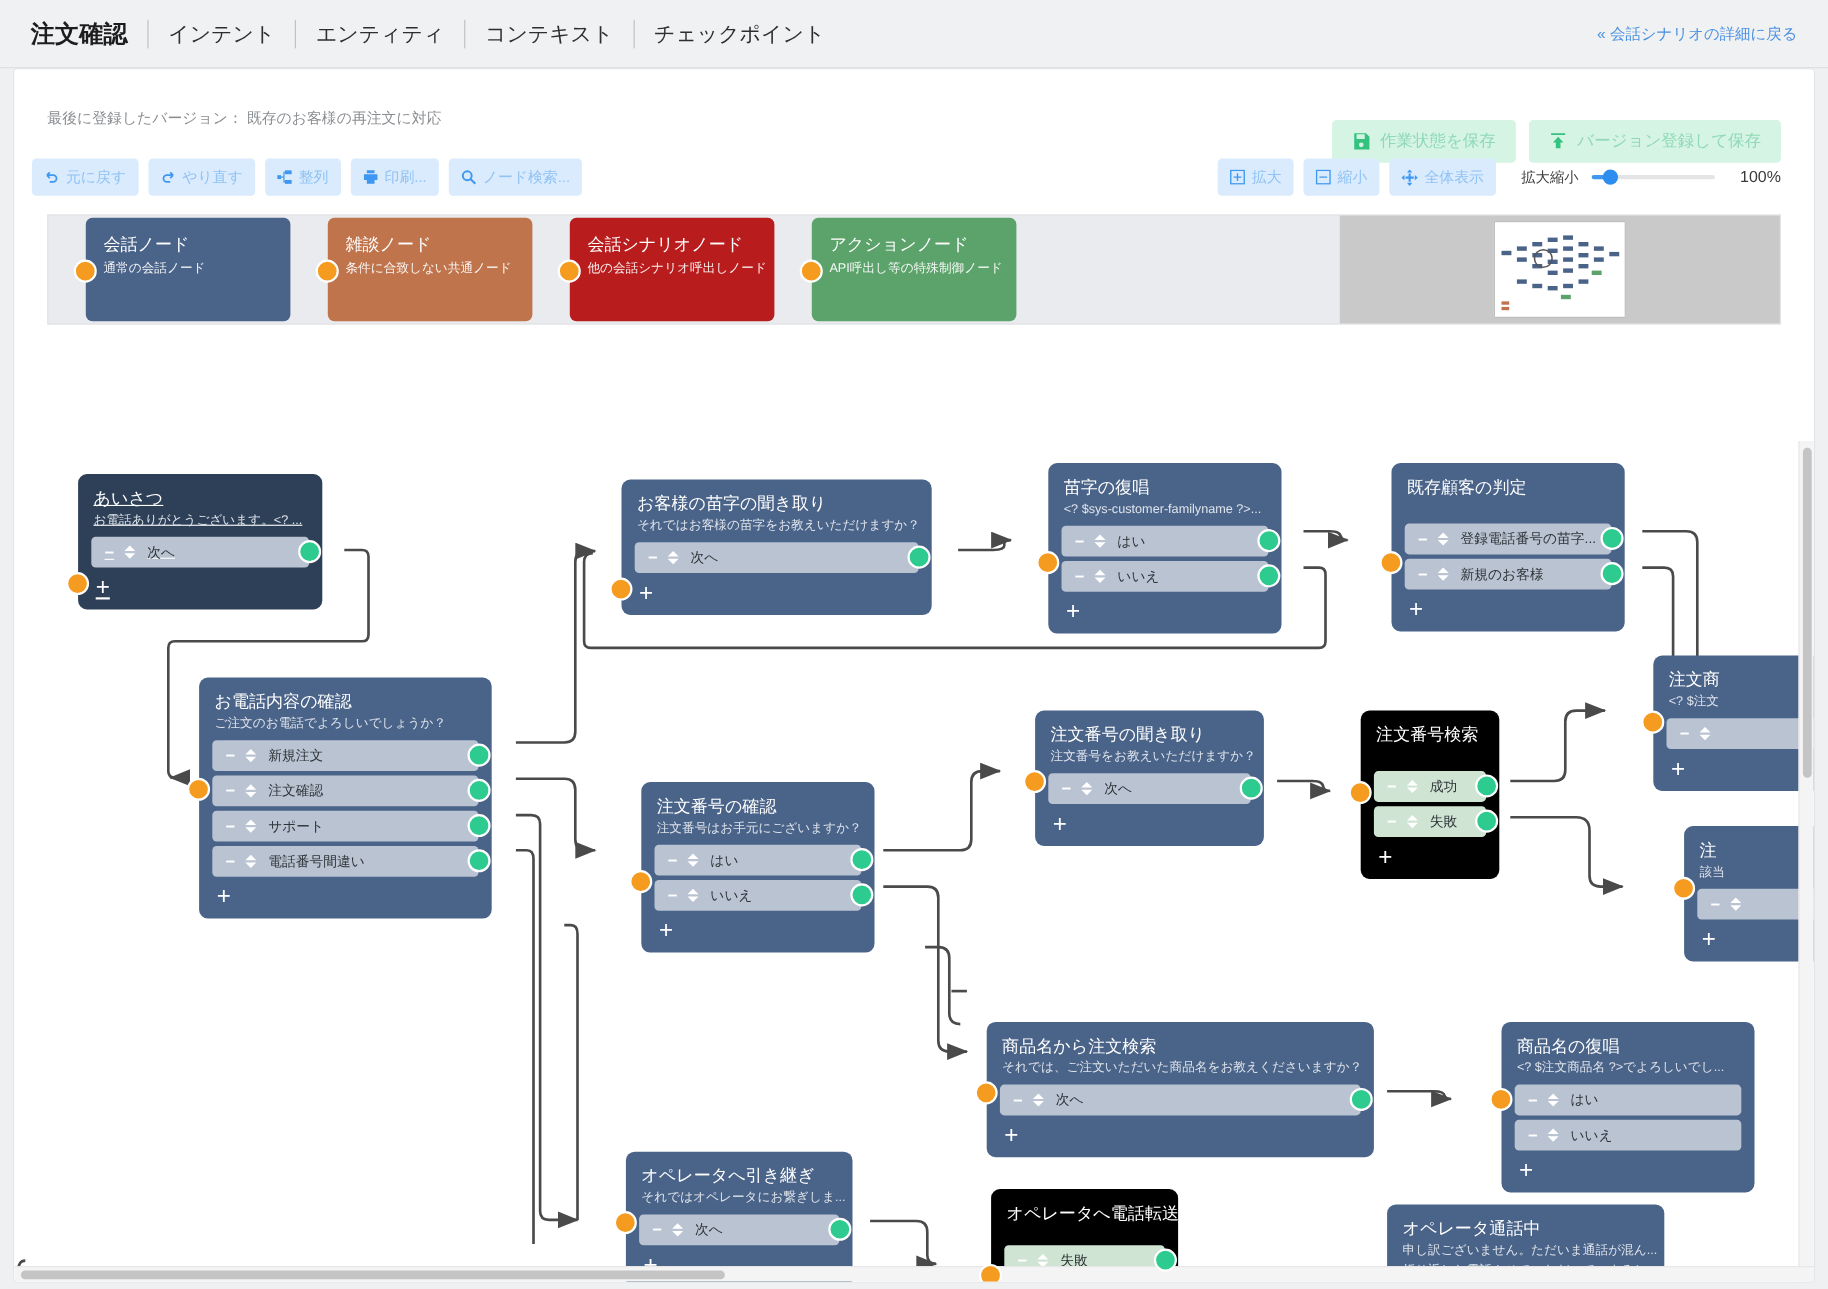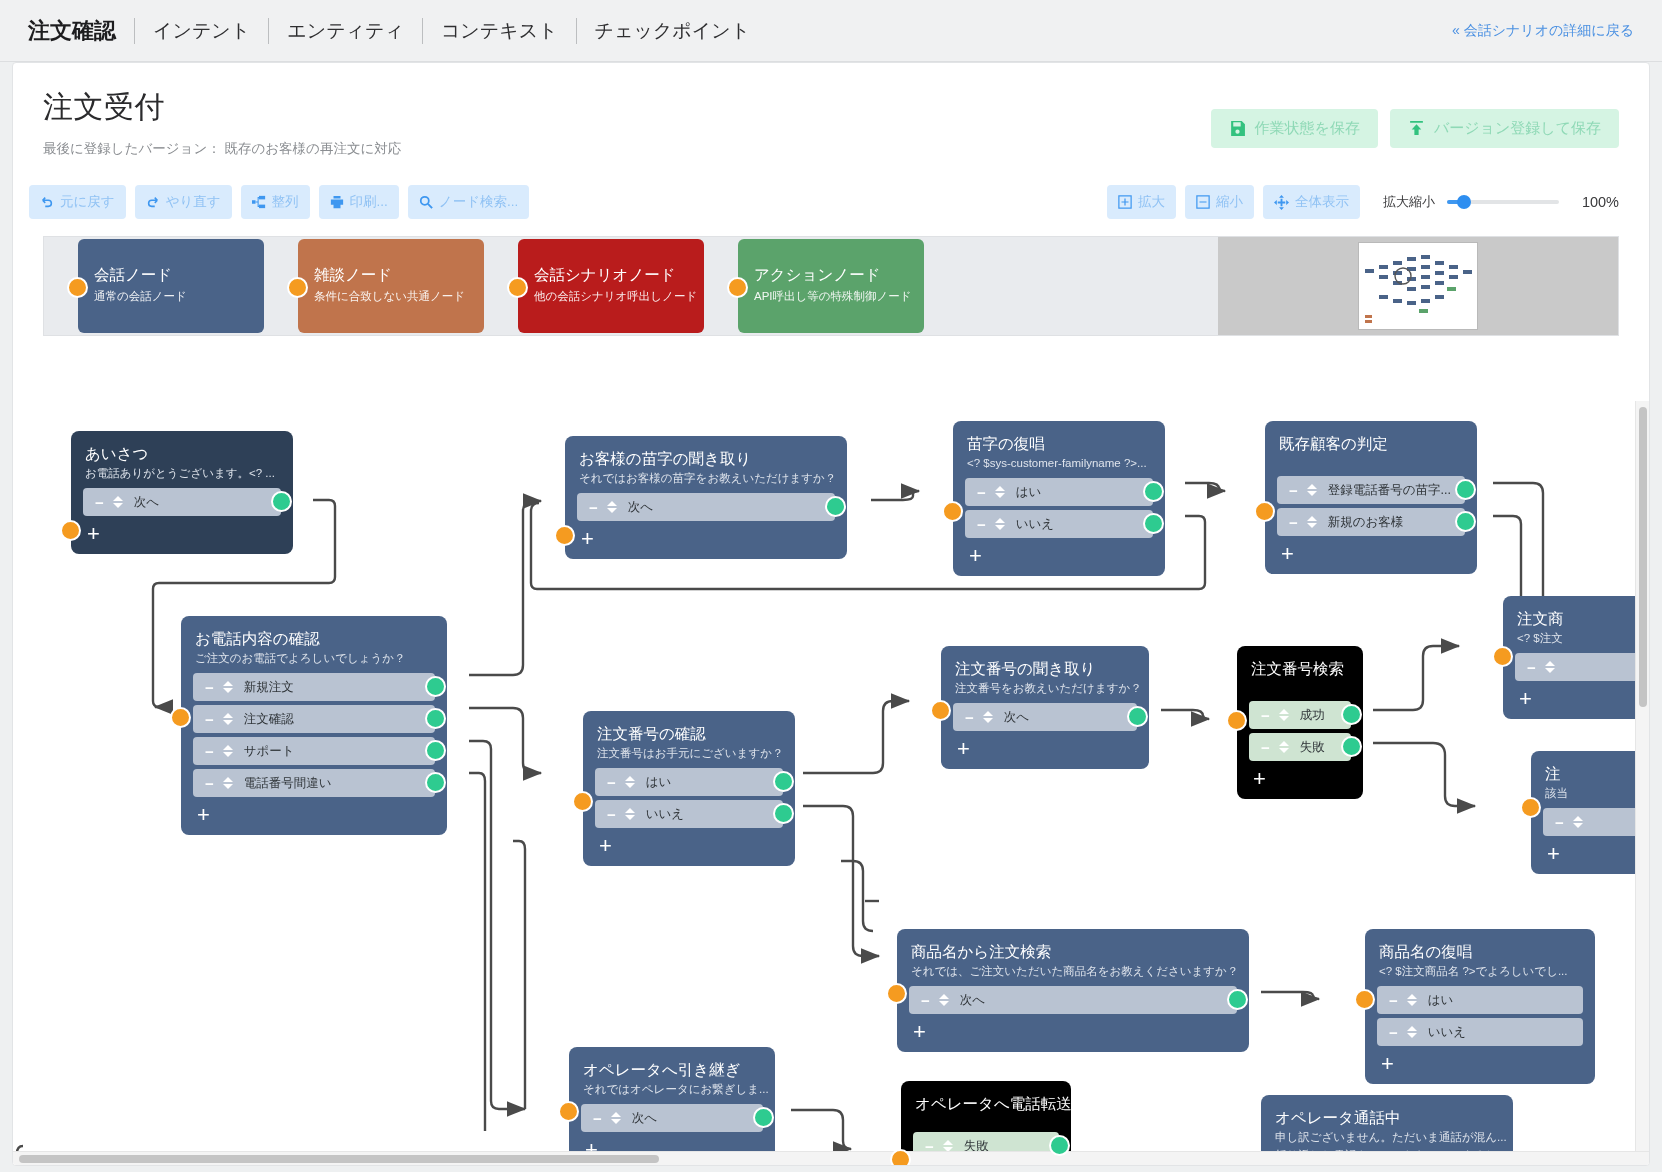--- a/index.html
+++ b/index.html
@@ -86,21 +86,21 @@
     margin: 12px 30px 0 30px;
     height: 100px; background: #e9ebee;
     border: 1px solid #dfe1e4;
     display: flex; align-items: center;
     position: relative;
   }
   .pnode {
     height: 94px; width: 186px; border-radius: 6px;
     margin-left: 34px; position: relative; padding: 14px 12px 0 16px; color: #fff;
   }
-  .pnode .pt { font-size: 15.5px; margin-bottom: 3px; white-space: nowrap; margin-top: 12px; }
+  .pnode .pt { font-size: 15.5px; margin-bottom: 3px; white-space: nowrap; }
   .pnode .ps { font-size: 11.5px; opacity: .92; white-space: nowrap; }
   .pnode .dot {
     position: absolute; left: -11px; top: 38px;
     width: 21px; height: 21px; border-radius: 50%;
     background: #f59b20; border: 2px solid #fff;
   }
   #palette .minimapwrap {
     position: absolute; right: 0; top: 0; bottom: 0; width: 400px;
     background: #c9c9c9; display: flex; align-items: center; justify-content: center;
   }
@@ -176,21 +176,20 @@
   <div class="divider"></div>
   <div class="tab">チェックポイント</div>
   <div class="backlink">
     <span class="chev">«</span><span>会話シナリオの詳細に戻る</span>
   </div>
 </div>
 
 <div id="card">
 
   <div id="cardhead">
-    <h1>注文受付</h1>
     <div class="sub">最後に登録したバージョン： 既存のお客様の再注文に対応</div>
     <div class="headbtns">
       <button class="greenbtn">
         <span class="gicon">
           <svg width="17" height="17" viewBox="0 0 16 16">
               <path fill="currentColor" d="M2 1h10l3 3v11H2V1zm2 1v4h7V2H4zm4 7a2 2 0 100 4 2 2 0 000-4z"></path>
             </svg>
         </span>
         <span>作業状態を保存</span>
       </button>
@@ -396,21 +395,21 @@
 
         <path d="M500,440 H506 Q512,440 512,448 V708"></path>
         <path d="M828,460 H840 Q850,460 850,470 V520 Q850,530 860,530"></path>
 
         <path d="M778,709 H820 Q830,709 830,719 V740 Q830,748 838,748" marker-end="url(#ah)"></path>
 
         <path d="M10,745 Q4,745 4,752"></path>
       </g>
     </svg>
 
-    <div class="node conv dark" id="n-aisatsu" style="left:58px; top:30px; width:222px;">
+    <div class="node conv dark" id="n-aisatsu" style="left:58px; top:30px; width:222px;text-decoration:underline;">
       <div class="port in" style="top:89px;"></div>
       <div class="ntitle">あいさつ</div>
       <div class="nsub">お電話ありがとうございます。&lt;? ...</div>
       <div class="rows">
         <div class="row">
           <span class="minus">−</span>
           <span class="spin">
               <i class="up"></i>
               <i class="dn"></i>
             </span>

